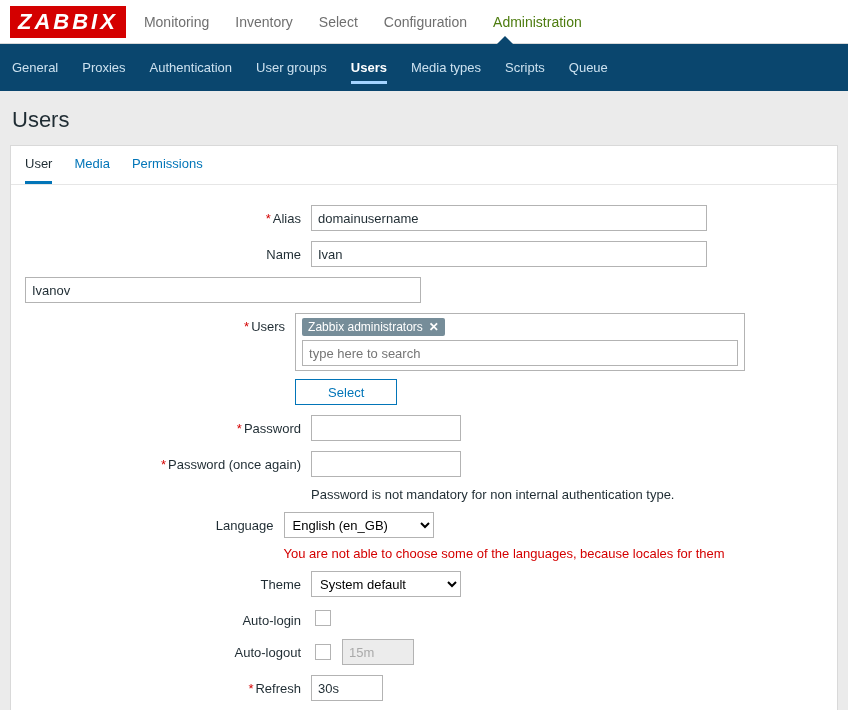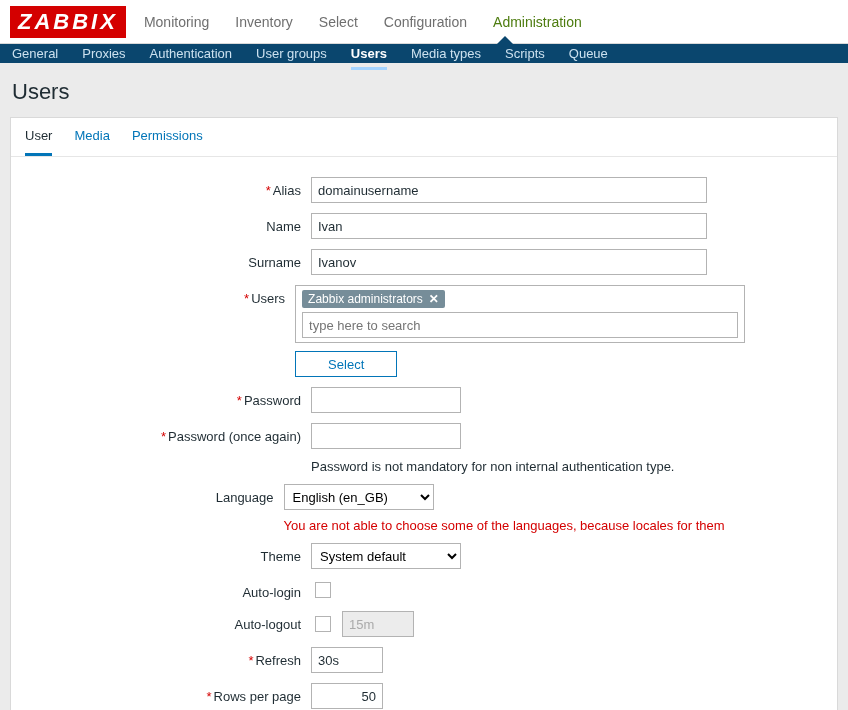--- a/index.html
+++ b/index.html
@@ -46,21 +46,21 @@
     border-right: 8px solid transparent;
     border-bottom: 8px solid #0a466e;
   }
   .subbar {
     background: #0a466e;
     color: #d4e6f1;
     display: flex;
     align-items: center;
     gap: 24px;
     padding: 0 12px;
-    height: 19px;
+    height: 47px;
     font-size: 13px;
   }
   .subbar span { cursor: pointer; color: #cce1ef; }
   .subbar span.sel {
     color: #fff;
     font-weight: 700;
     border-bottom: 3px solid #a4d4ff;
     padding-bottom: 6px;
     margin-top: 9px;
   }
@@ -215,21 +215,20 @@
       </div>
 
       <div class="row">
         <div class="lab"><span>Name</span></div>
         <div class="val">
           <input type="text" class="w-wide" value="Ivan" style="">
         </div>
       </div>
 
       <div class="row">
-        <div class="lab"><span>Surname</span></div>
         <div class="val">
           <input type="text" class="w-wide" value="Ivanov" style="">
         </div>
       </div>
 
       <div class="row">
         <div class="lab"><span class="req">*</span><span>Users</span></div>
         <div class="val">
           <div class="groups-box">
             <span class="tag">

